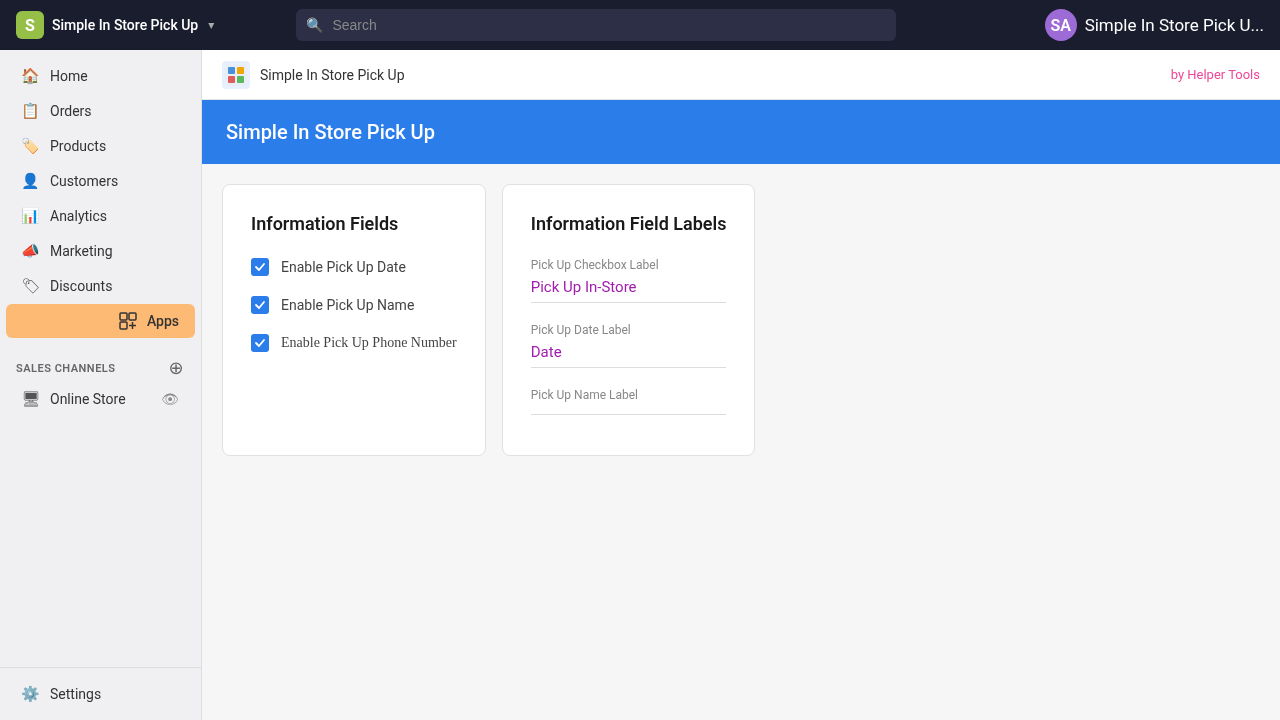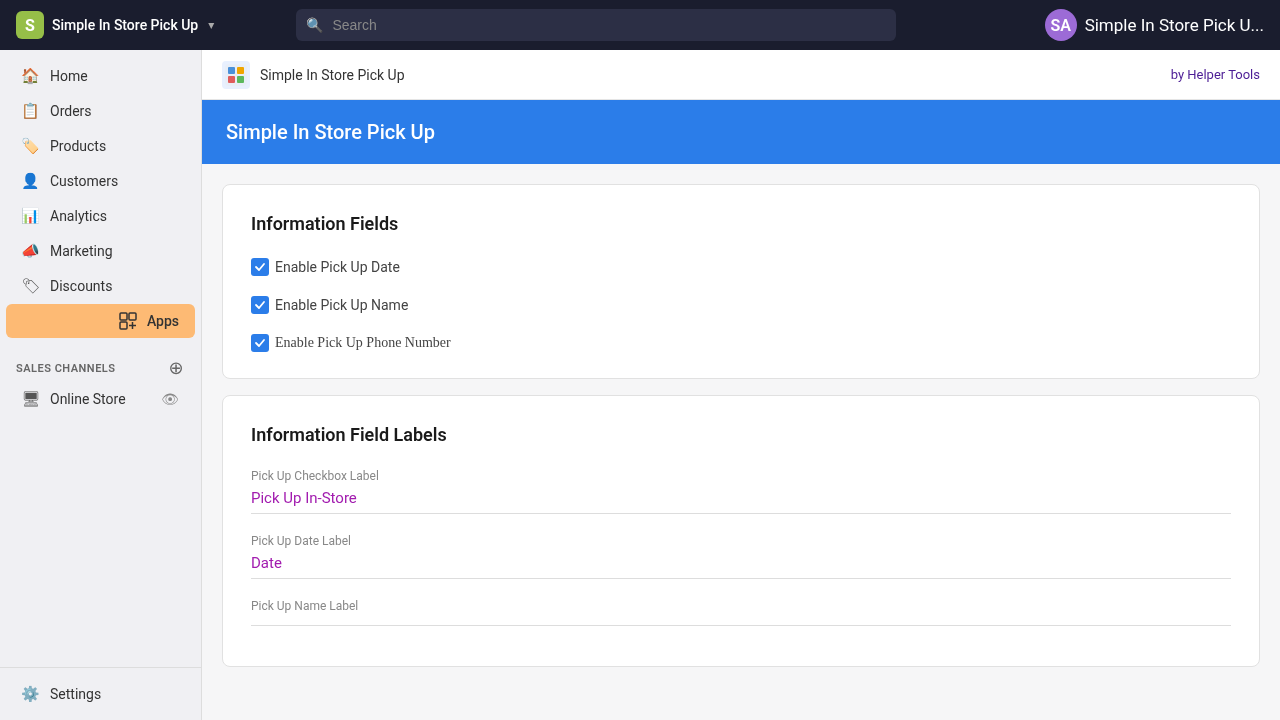--- a/index.html
+++ b/index.html
@@ -209,52 +209,51 @@
       background: #e8f0fe;
     }
     .app-icon-small svg { width: 22px; height: 22px; }
     .breadcrumb-title {
       font-size: 14px;
       color: #333;
       font-weight: 400;
     }
     .by-helper {
       font-size: 13px;
-      color: #4c1d95;
+      color: #ec4899;
       text-align: center;
     }
     .app-header-banner {
       background: #2b7de9;
       padding: 20px 24px;
       color: white;
       font-size: 20px;
       font-weight: 500;
     }
     .content-area {
       padding: 20px;
       display: flex;
-      flex-direction: column;
       gap: 16px;
     }
     .card {
       background: white;
       border-radius: 8px;
       border: 1px solid #e1e1e1;
       padding: 28px 28px 20px;
     }
     .card-title {
       font-size: 18px;
       font-weight: 600;
       color: #1a1a1a;
       margin-bottom: 24px;
     }
     .checkbox-row {
       display: flex;
       align-items: center;
-      gap: 6px;
+      gap: 12px;
       margin-bottom: 20px;
     }
     .checkbox-row:last-child { margin-bottom: 6px; font-family: Liberation Serif, serif; }
     .checkbox-custom {
       width: 18px;
       height: 18px;
       background: #2b7de9;
       border-radius: 3px;
       display: flex;
       align-items: center;

